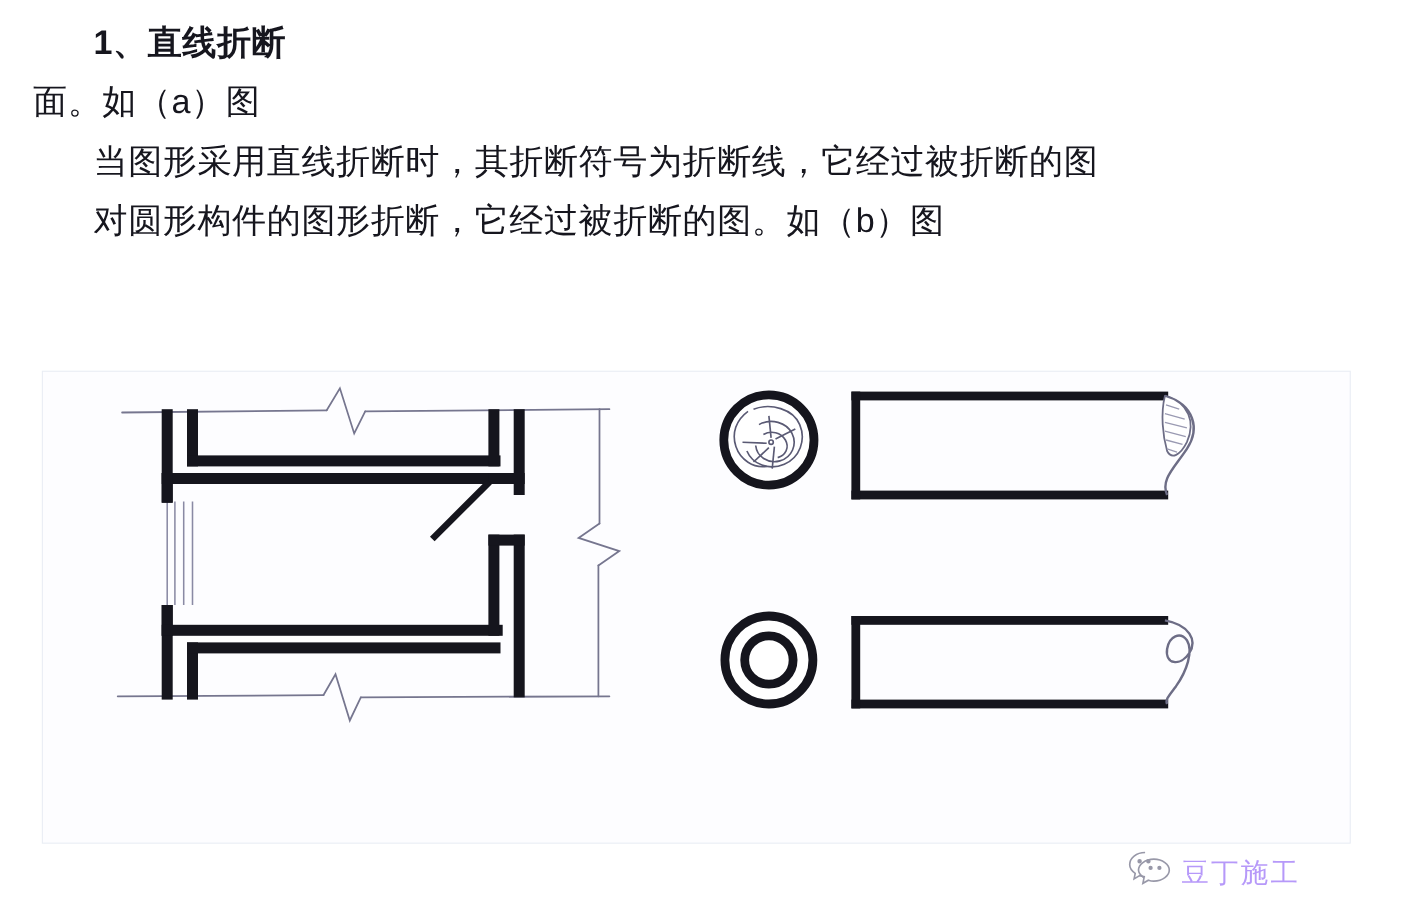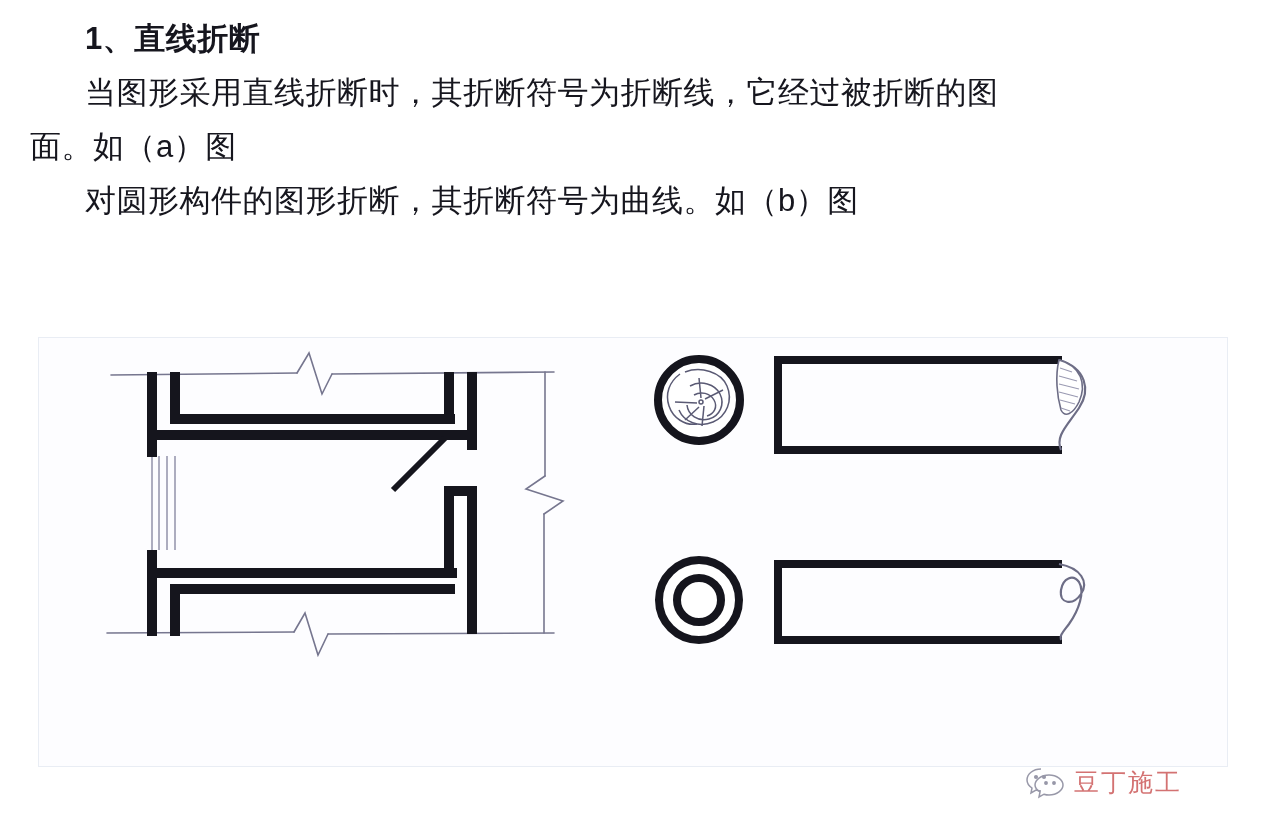--- a/index.html
+++ b/index.html
@@ -65,33 +65,34 @@
     position: absolute;
     left: 1025px;
     top: 765px;
     display: flex;
     align-items: center;
     gap: 9px;
     opacity: 0.62;
   }
   .watermark-text {
     font-size: 25px;
-    color: #b91c1c;
+    color: #8b5cf6;
     letter-spacing: 2px;
     font-family: "Liberation Sans", "DejaVu Sans", sans-serif;
+    margin-top: 12px;
   }
 </style>
 </head>
 <body>
 
 <div class="article">
   <div class="para heading">1、直线折断</div>
+  <div class="para body-flush">面。如（a）图</div>
   <div class="para body-indent">当图形采用直线折断时，其折断符号为折断线，它经过被折断的图</div>
-  <div class="para body-flush">面。如（a）图</div>
-  <div class="para body-indent">对圆形构件的图形折断，其折断符号为曲线。如（b）图</div>
+  <div class="para body-indent">对圆形构件的图形折断，它经过被折断的图。如（b）图</div>
 </div>
 
 <div class="figure-panel">
 
   <svg class="figure-svg" width="1190" height="430" viewBox="0 0 1190 430">
 
     <g>
 
       <g stroke="#76768f" stroke-width="1.6" fill="none" stroke-linecap="round">
 

